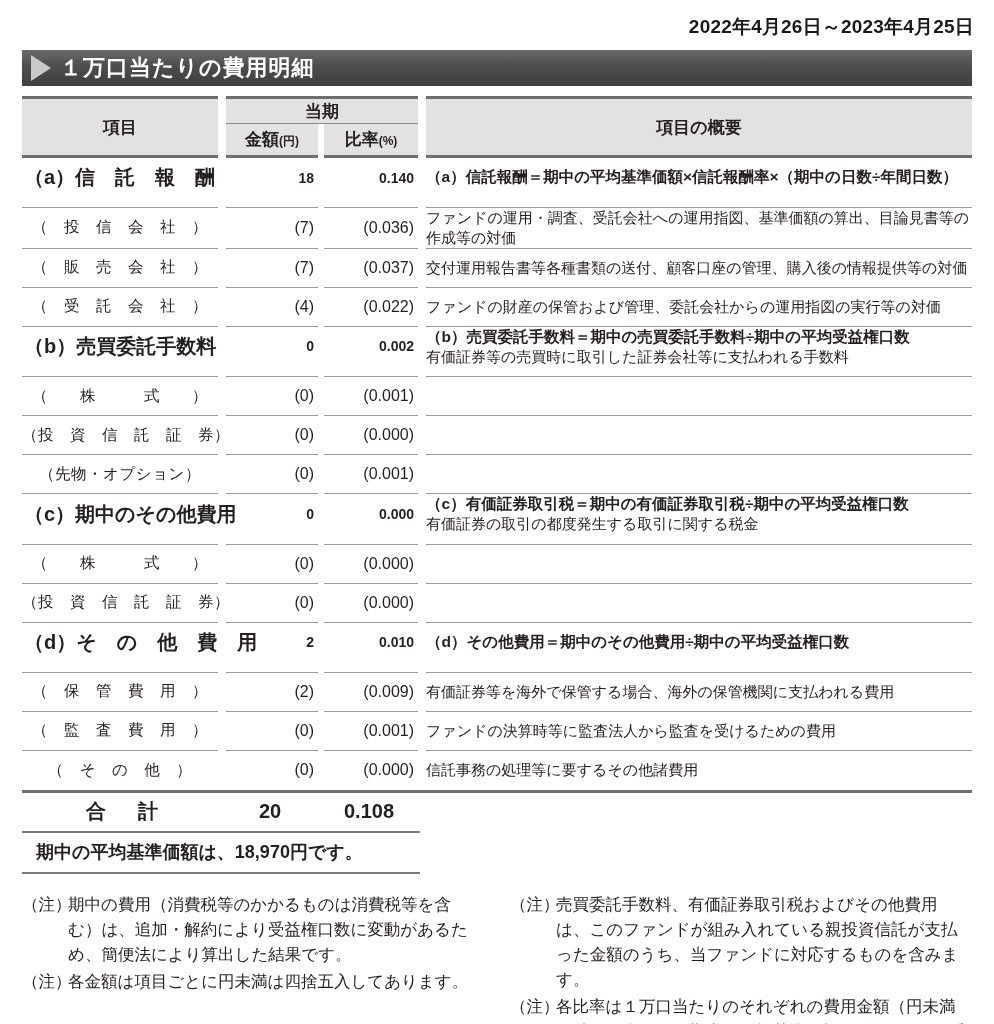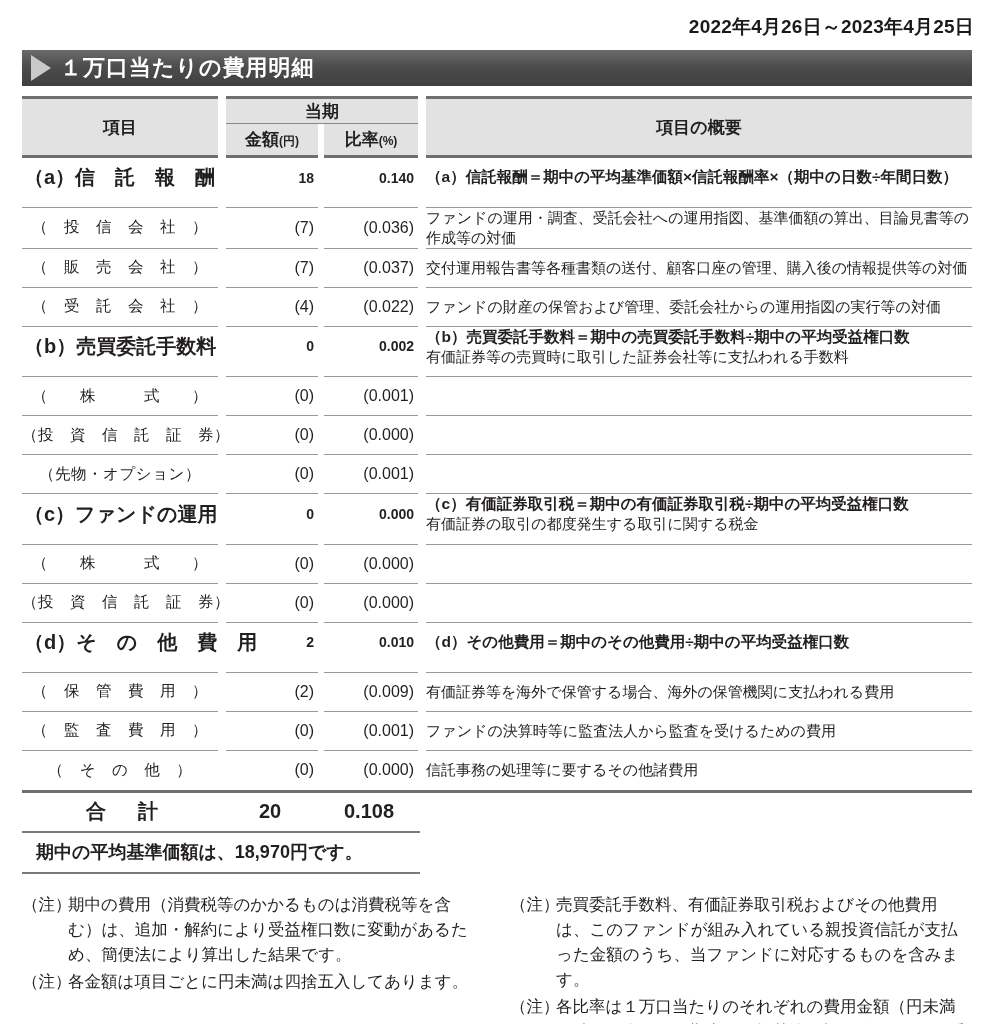--- a/index.html
+++ b/index.html
@@ -312,21 +312,21 @@
       <td class="item ul">（先物・オプション）</td>
         <td></td>
       <td class="num ul">(0)</td>
         <td></td>
       <td class="num ul">(0.001)</td>
         <td></td>
       <td class="desc ul"></td>
     </tr>
 
     <tr class="r-main">
-      <td class="item">（c）ファンドの運用</td>
+      <td class="item">（c）期中のその他費用</td>
         <td></td>
       <td class="num">0</td>
         <td></td>
       <td class="num">0.000</td>
         <td></td>
       <td class="desc desc-2line">
         <div class="desc-bold">（c）有価証券取引税＝期中の有価証券取引税÷期中の平均受益権口数</div>
         <div class="desc-sub">有価証券の取引の都度発生する取引に関する税金</div>
       </td>
     </tr>

